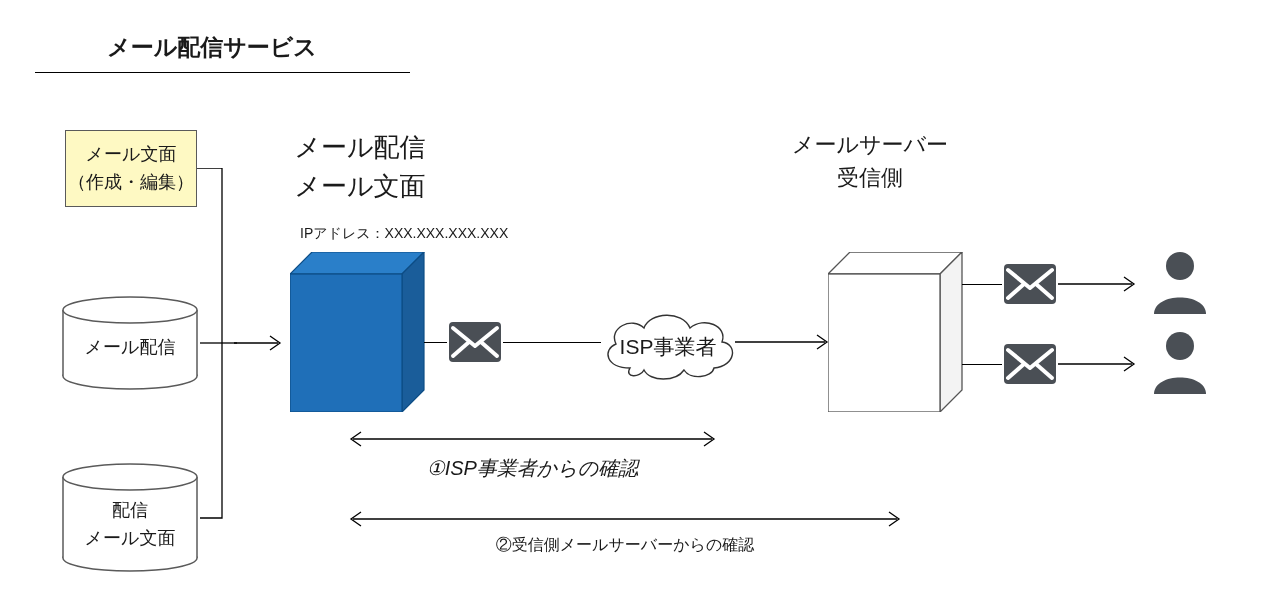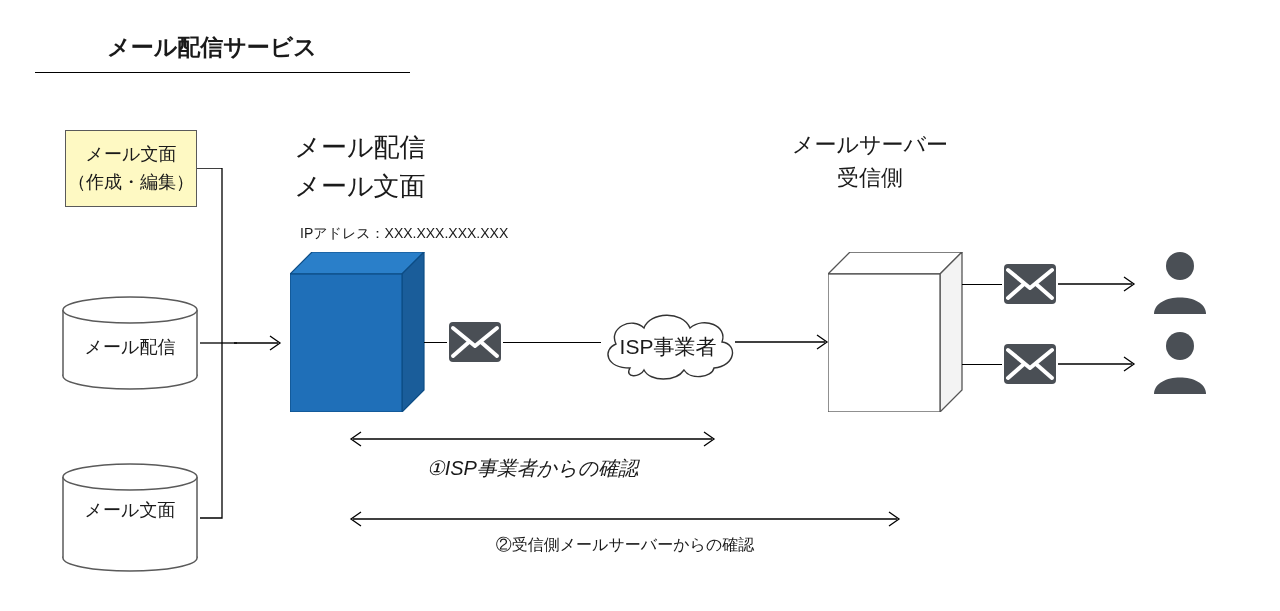--- a/index.html
+++ b/index.html
@@ -36,20 +36,21 @@
 <div class="abs center-text" style="left:60px; top:335px; width:140px; font-size:18px;">メール配信</div>
 
 <svg class="abs" style="left:60px; top:463px; width:140px; height:110px;" viewBox="0 0 140 110">
   <ellipse cx="70" cy="95" rx="67" ry="13" fill="#fff" stroke="#5a5a5a" stroke-width="1.5"></ellipse>
   <rect x="3" y="14" width="134" height="81" fill="#fff"></rect>
   <line x1="3" y1="14" x2="3" y2="95" stroke="#5a5a5a" stroke-width="1.5"></line>
   <line x1="137" y1="14" x2="137" y2="95" stroke="#5a5a5a" stroke-width="1.5"></line>
   <ellipse cx="70" cy="14" rx="67" ry="13" fill="#fff" stroke="#5a5a5a" stroke-width="1.5"></ellipse>
 </svg>
 <div class="abs center-text" style="left:60px; top:497px; width:140px; font-size:18px; line-height:1.55;">
+  <div>配信</div>
   <div>メール文面</div>
 </div>
 
 <svg class="abs" style="left:197px; top:168px; width:40px; height:355px;" viewBox="0 0 40 355">
 
   <polyline points="0,0 25,0 25,175" fill="none" stroke="#000" stroke-width="1.3"></polyline>
 
   <line x1="3" y1="175" x2="25" y2="175" stroke="#000" stroke-width="1.3"></line>
 
   <polyline points="3,350 25,350 25,175" fill="none" stroke="#000" stroke-width="1.3"></polyline>

